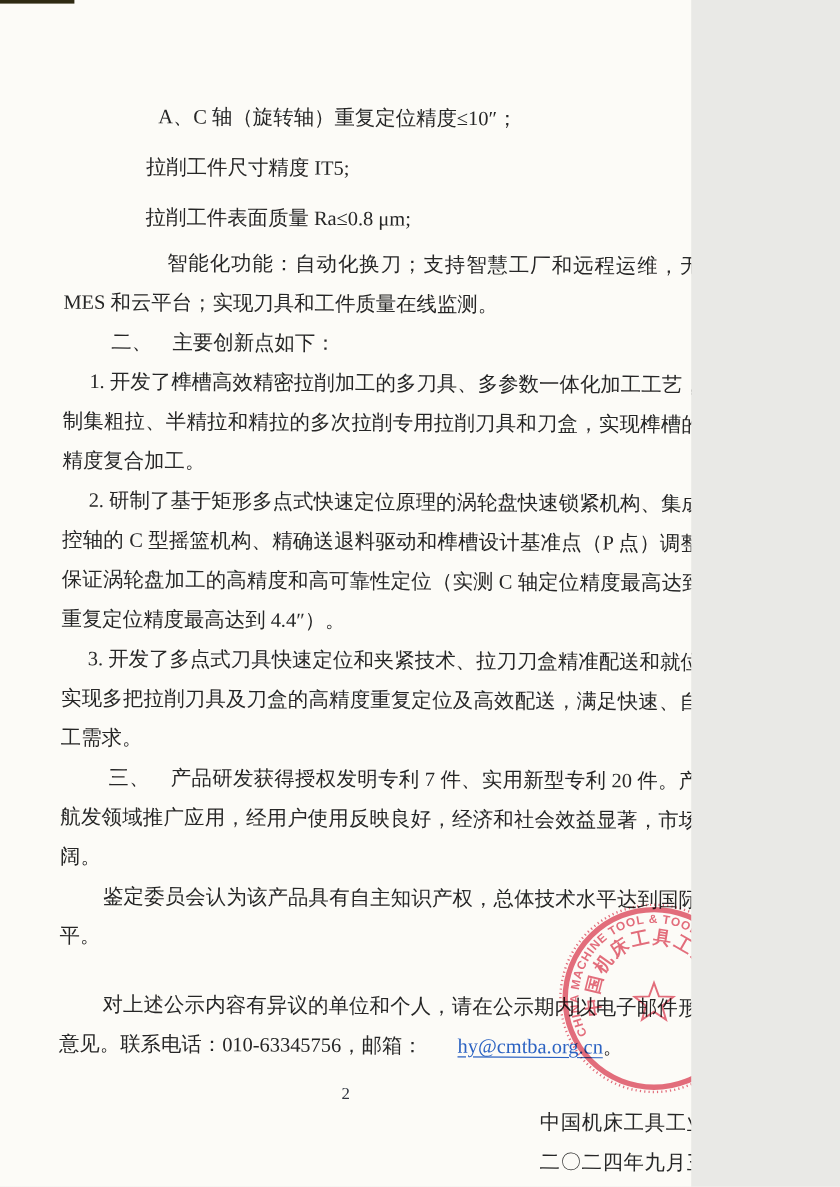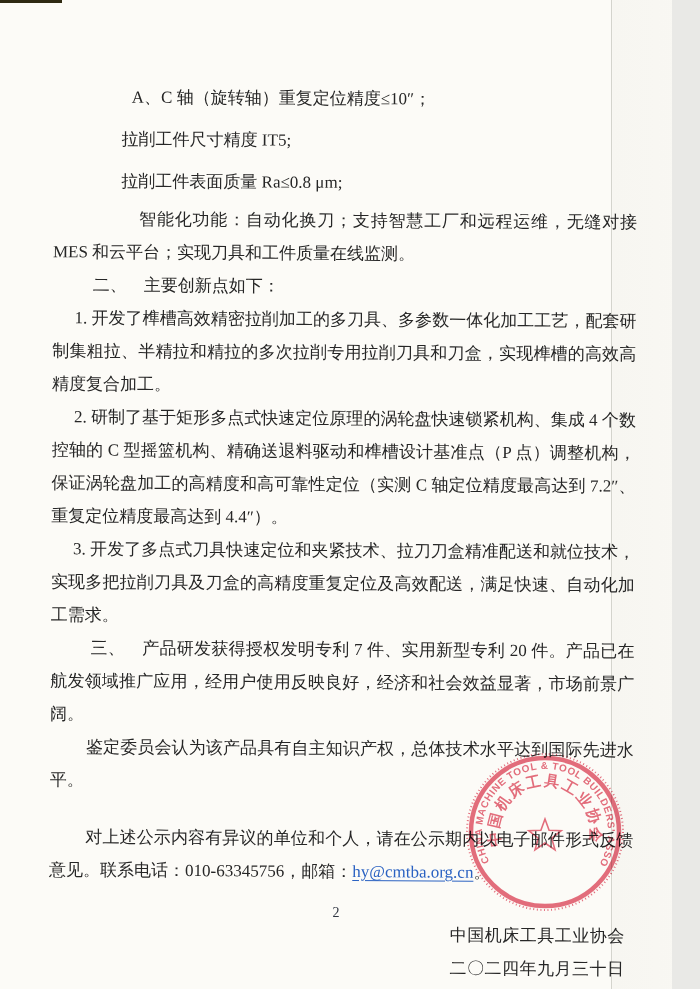--- a/index.html
+++ b/index.html
@@ -3,21 +3,21 @@
 <meta charset="utf-8">
 <style>
   html, body { margin: 0; padding: 0; }
   body {
     width: 700px; height: 989px;
     font-family: "Liberation Serif", "DejaVu Serif", serif;
     background: #e9e9e6;
   }
   .page {
     position: relative;
-    width: 672px; height: 989px;
+    width: 576px; height: 989px;
     background: linear-gradient(to right, #fcfbf7 0px, #fcfbf7 611px, #f7f6f1 613px, #f9f8f3 700px);
     overflow: hidden;
   }
   .scan-corner-mark {
     position: absolute; left: 0; top: 0;
     width: 62px; height: 3px;
     background: #2f2a12;
   }
   .scan-edge-line {
     position: absolute; left: 611px; top: 0; bottom: 0;
@@ -45,20 +45,21 @@
   .para.smart   { text-indent: 86px; }
   .para.heading { text-indent: 40px; }
   .para.item    { text-indent: 22px; }
   .para.concl   { text-indent: 36px; }
   .para.feedback { text-indent: 36px; margin-top: 24px; }
   .email-link {
     color: #2b62c2;
     text-decoration: underline;
     text-underline-offset: 3px;
     cursor: pointer;
+    margin-left: 29px;
   }
   .signature-block {
     margin-top: 30px;
     text-align: right;
     padding-right: 8px;
   }
   .signature-line { line-height: 33px; letter-spacing: 0.5px; }
   .page-number {
     position: absolute;
     left: 0; right: 0; top: 905px;

